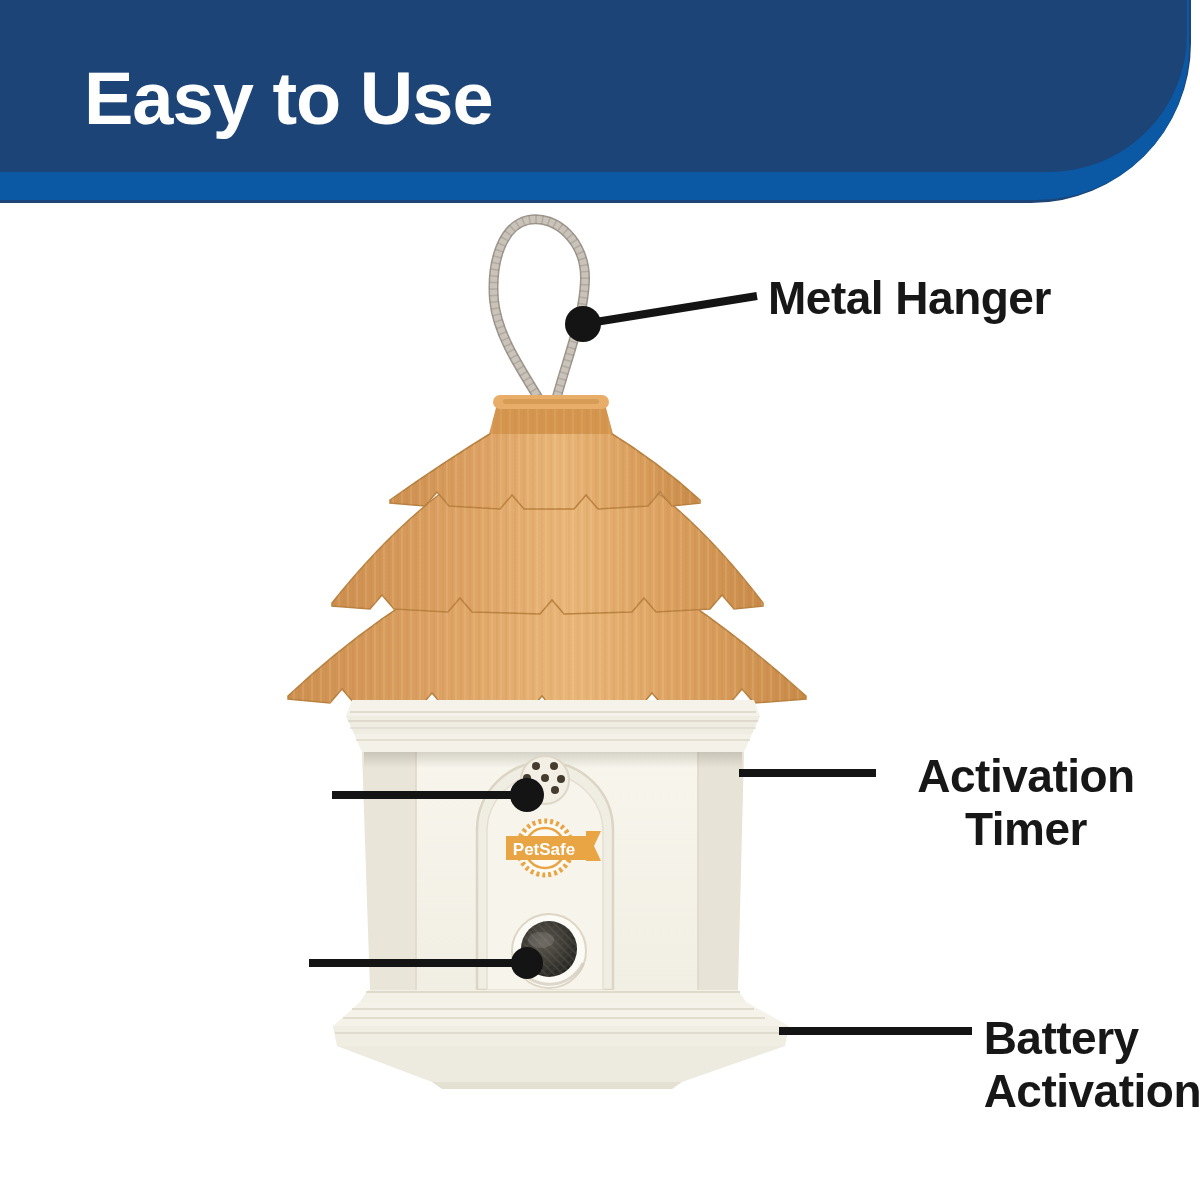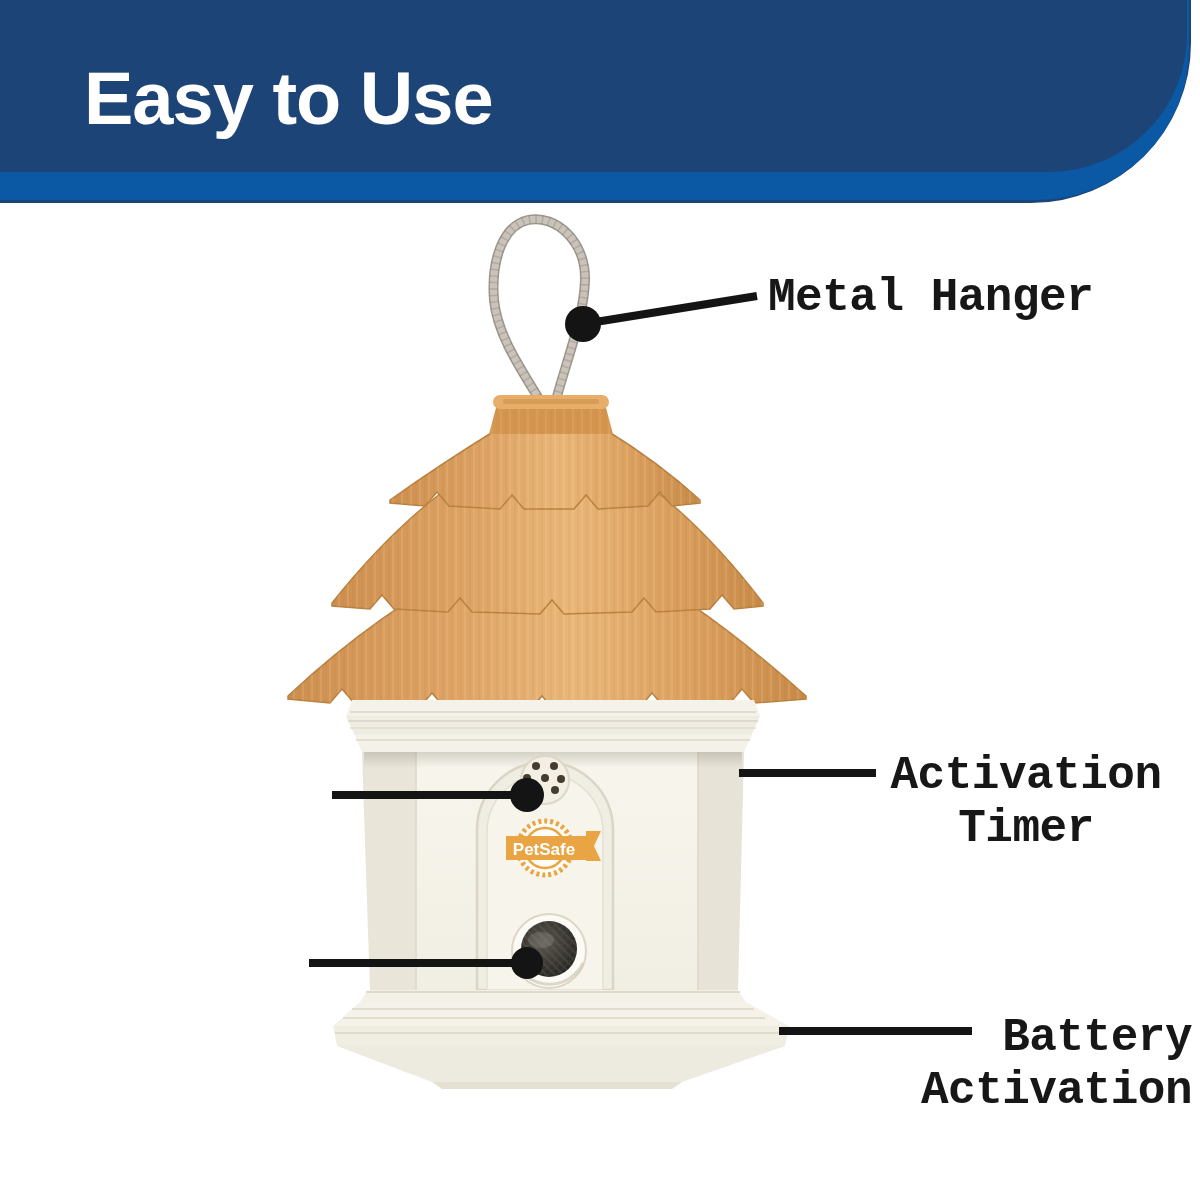--- a/index.html
+++ b/index.html
@@ -16,27 +16,27 @@
             background:#1d4476;border-radius:0 0 138px 0;}
   .hdr-title{position:absolute;left:84px;top:62px;margin:0;
              font-size:74px;font-weight:bold;letter-spacing:-1px;
              color:#ffffff;line-height:1;white-space:nowrap;}
 
   
   .art{position:absolute;left:0;top:0;width:1200px;height:1200px;}
 
   
   .lbl{position:absolute;color:#171717;font-weight:bold;font-size:46px;
-       line-height:53px;letter-spacing:-0.5px;font-family:Liberation Mono, monospace;}
+       line-height:53px;letter-spacing:-0.5px;}
   .lbl div{white-space:nowrap;}
   .lbl-metal{left:768px;top:272px;}
   .lbl-mic{left:28px;top:769px;}
   .lbl-timer{left:890px;top:750px;width:272px;text-align:center;}
   .lbl-ultra{left:30px;top:937px;width:286px;text-align:center;}
-  .lbl-batt{right:36px;top:1012px;text-align:right;}
+  .lbl-batt{right:27px;top:1012px;text-align:left;}
 </style>
 </head>
 <body>
 
 <div class="canvas">
 
   <div class="hdr-line"></div>
   <div class="hdr-blue"></div>
   <div class="hdr-dark">
     <h1 class="hdr-title">Easy to Use</h1>

